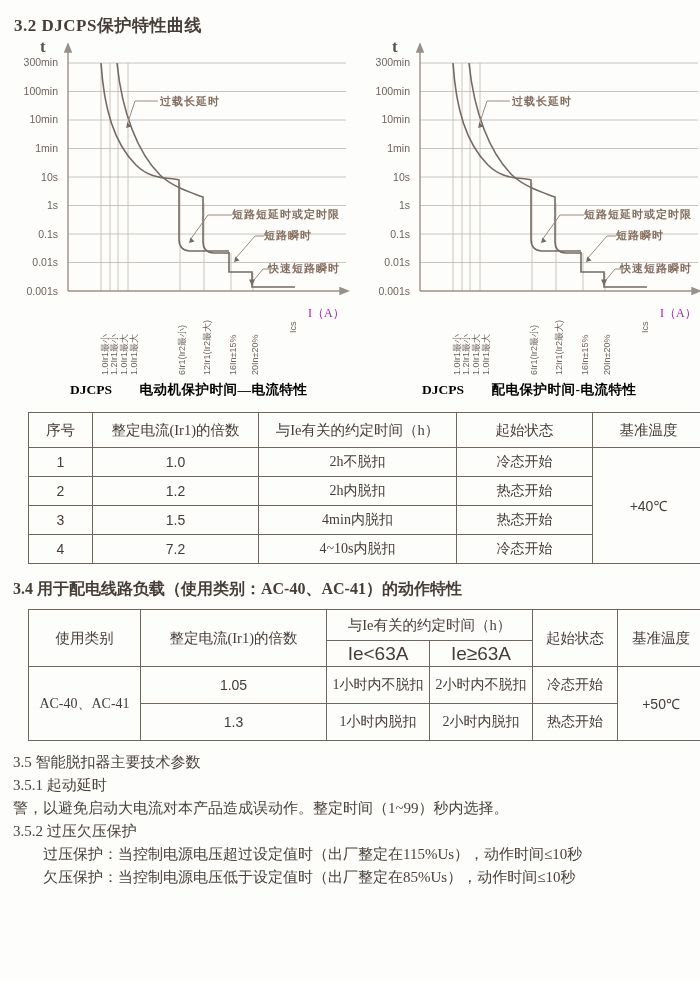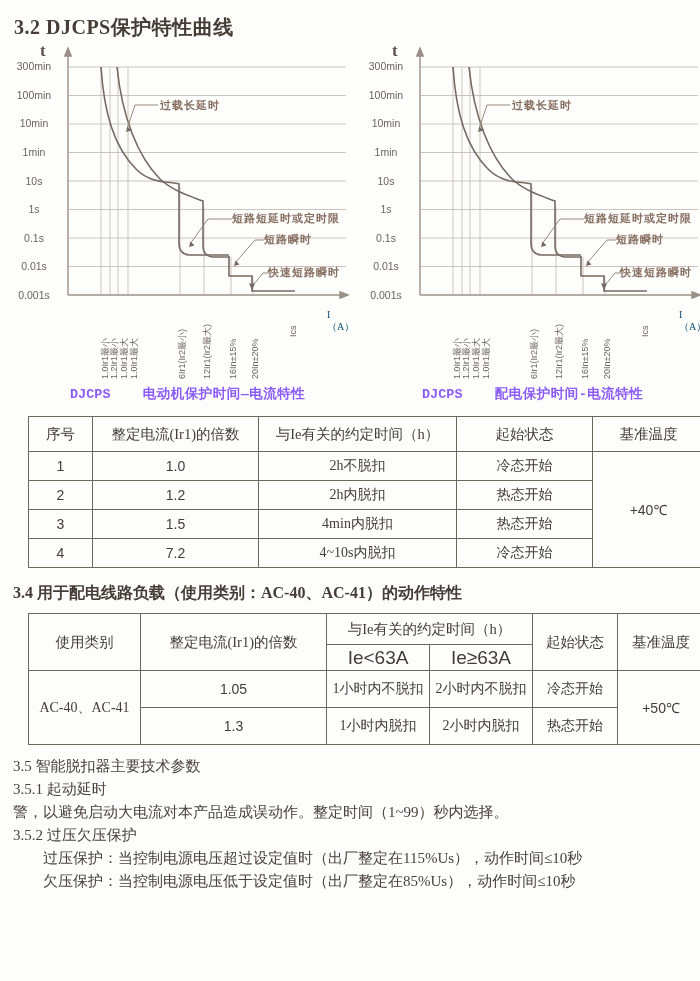--- a/index.html
+++ b/index.html
@@ -4,48 +4,48 @@
 <style>
   html,body{margin:0;padding:0;}
   body{
     width:700px;height:981px;background:#fdfdfc;
     font-family:"Liberation Serif","DejaVu Serif",serif;
     color:#4a423b;overflow:hidden;
   }
   .page{position:relative;width:700px;height:981px;}
 
   
-  .h-main{margin:14px 0 0 14px;font-size:20px;font-weight:700;color:#453d36;letter-spacing:.5px;}
+  .h-main{margin:14px 0 0 14px;font-size:17px;font-weight:700;color:#453d36;letter-spacing:.5px;}
   .h-sec{margin:15px 0 0 13px;font-size:16px;font-weight:600;color:#453d36;}
   .txt{margin:0 12px 0 13px;font-size:15px;line-height:23px;color:#4a423b;}
   .indent{padding-left:2em;}
 
   
   .charts{display:flex;gap:14px;margin:6px 0 0 10px;}
   .chart{position:relative;width:338px;height:360px;}
   .tlab{position:absolute;left:30px;top:-6px;font-size:17px;font-weight:700;color:#5c534b;}
   .ylabels{position:absolute;left:0;top:14px;width:48px;height:240px;
-           display:flex;flex-direction:column;justify-content:space-between;align-items:center;}
+           display:flex;flex-direction:column;justify-content:space-between;align-items:flex-end;}
   .ylabels span{font-size:10.5px;color:#6e635b;line-height:11px;font-family:"Liberation Sans",sans-serif;}
   .plot-svg{position:absolute;left:52px;top:0;}
   .ann{position:absolute;font-size:11px;font-weight:700;color:#876f60;white-space:nowrap;letter-spacing:1px;}
   .anns .ann:nth-child(1){left:150px;top:51px;}
   .anns .ann:nth-child(2){left:222px;top:164px;}
   .anns .ann:nth-child(3){left:254px;top:185px;}
   .anns .ann:nth-child(4){left:258px;top:218px;}
   .xlabels{position:absolute;left:52px;top:260px;width:286px;height:76px;}
   .xlabels .xt{position:absolute;top:72px;transform:rotate(-90deg);transform-origin:0 0;
                white-space:nowrap;font-size:9px;color:#6e635b;font-family:"Liberation Sans",sans-serif;}
   .xlabels .xt:nth-child(1){left:37px;} .xlabels .xt:nth-child(2){left:46px;}
   .xlabels .xt:nth-child(3){left:56px;} .xlabels .xt:nth-child(4){left:66px;}
   .xlabels .xt:nth-child(5){left:114px;}.xlabels .xt:nth-child(6){left:139px;}
   .xlabels .xt:nth-child(7){left:166px;}.xlabels .xt:nth-child(8){left:188px;}
   .xlabels .xt:nth-child(9){left:226px;top:30px;}
-  .ialab{position:absolute;left:246px;top:2px;font-size:10px;color:#0c4a6e;margin-left:19px;}
-  .caption{position:absolute;left:0;top:338px;width:100%;font-size:13.5px;font-weight:700;color:#8b5cf6;font-family:Liberation Mono, monospace;}
+  .ialab{position:absolute;left:246px;top:2px;font-size:12px;color:#a21caf;}
+  .caption{position:absolute;left:0;top:338px;width:100%;font-size:13.5px;font-weight:700;color:#000000;}
   .caption .cm{margin-left:60px;}
   .caption .ct{margin-left:24px;letter-spacing:.5px;}
 
   
   table{border-collapse:collapse;margin:9px 0 0 28px;table-layout:fixed;
         font-size:14px;color:#443c36;}
   th,td{border:1.5px solid #6f665e;text-align:center;padding:0 2px;font-weight:400;overflow:hidden;}
   th{font-size:14.5px;}
   #tbl-motor{width:676px;}
   #tbl-motor th{height:34px;}

